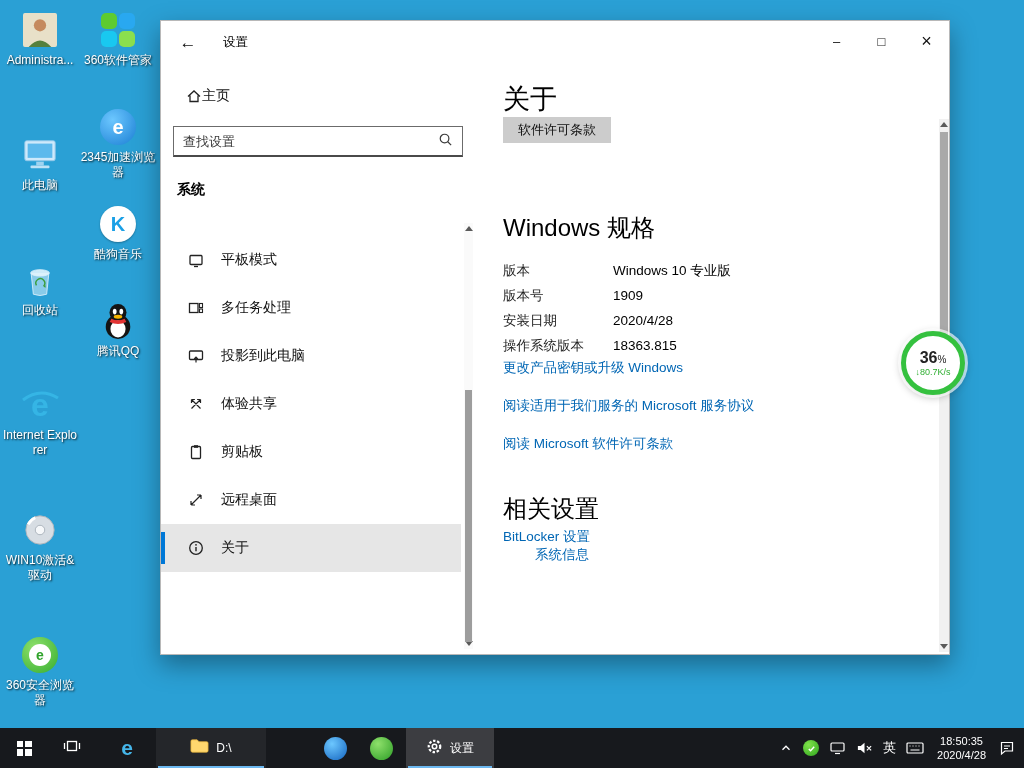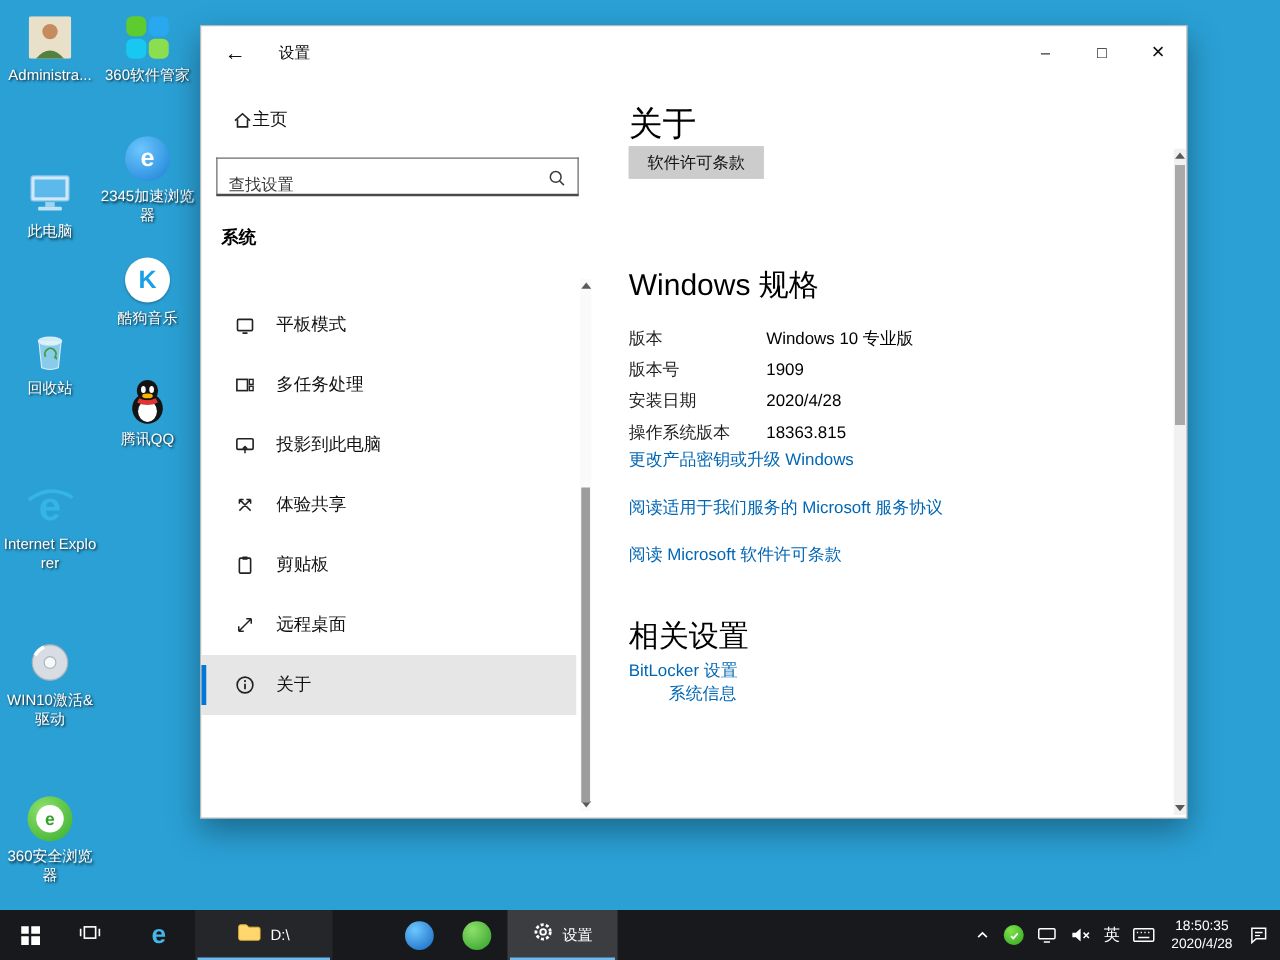--- a/index.html
+++ b/index.html
@@ -42,21 +42,21 @@
   .title-text { position:absolute; left:62px; top:13px; font-size:12.5px; color:#000; }
   .ctl-group { position:absolute; right:0; top:0; display:flex; }
   .ctl { width:45px; height:40px; display:flex; align-items:center; justify-content:center; font-size:13px; color:#111; }
   .ctl.close { font-size:18px; }
 
   .window-body { position:relative; flex:1; display:flex; overflow:hidden; }
 
   .nav { position:relative; width:315px; flex:0 0 315px; }
   .home-row { position:absolute; left:24px; top:20px; display:flex; align-items:center; font-size:14px; color:#111; }
   .searchbox { position:absolute; left:12px; top:59px; width:290px; height:31px; border:1px solid #6b6b6b; border-bottom:2px solid #4a4a4a;
-               background:#fff; display:flex; align-items:flex-end; padding:0 9px; }
+               background:#fff; display:flex; align-items:center; padding:0 9px; }
   .searchbox input { border:none; outline:none; flex:1; font-size:13px; background:transparent; font-family:inherit; color:#111; }
   .searchbox input::placeholder { color:#3a3a3a; opacity:1; }
   .nav-section { position:absolute; left:16px; top:114px; font-size:14px; font-weight:bold; color:#000; }
 
   .nav-list { position:absolute; left:0; top:169px; width:300px; }
   .nav-item { position:relative; height:48px; display:flex; align-items:center; gap:17px; padding-left:26px; font-size:14px; color:#111; cursor:default; }
   .nav-item.sel { background:#e6e6e6; }
   .accent { position:absolute; left:0; top:8px; bottom:8px; width:4px; background:#0078d7; }
   .nicon { width:17px; height:17px; display:flex; align-items:center; justify-content:center; }
 
@@ -381,20 +381,24 @@
       <div class="content-scroll">
         <span class="arr up"></span>
         <div class="scroll-track">
           <div class="content-thumb"></div>
         </div>
         <span class="arr down"></span>
       </div>
     </div>
   </div>
 
+  <div class="floatball">
+    <div class="fb-pct"><span>36</span><span class="unit">%</span></div>
+    <div class="fb-speed">↓80.7K/s</div>
+  </div>
 
   <div class="taskbar">
     <div class="tb-btn tb-start">
       <span class="start-grid">
           <span></span>
           <span></span>
           <span></span>
           <span></span>
         </span>
     </div>

